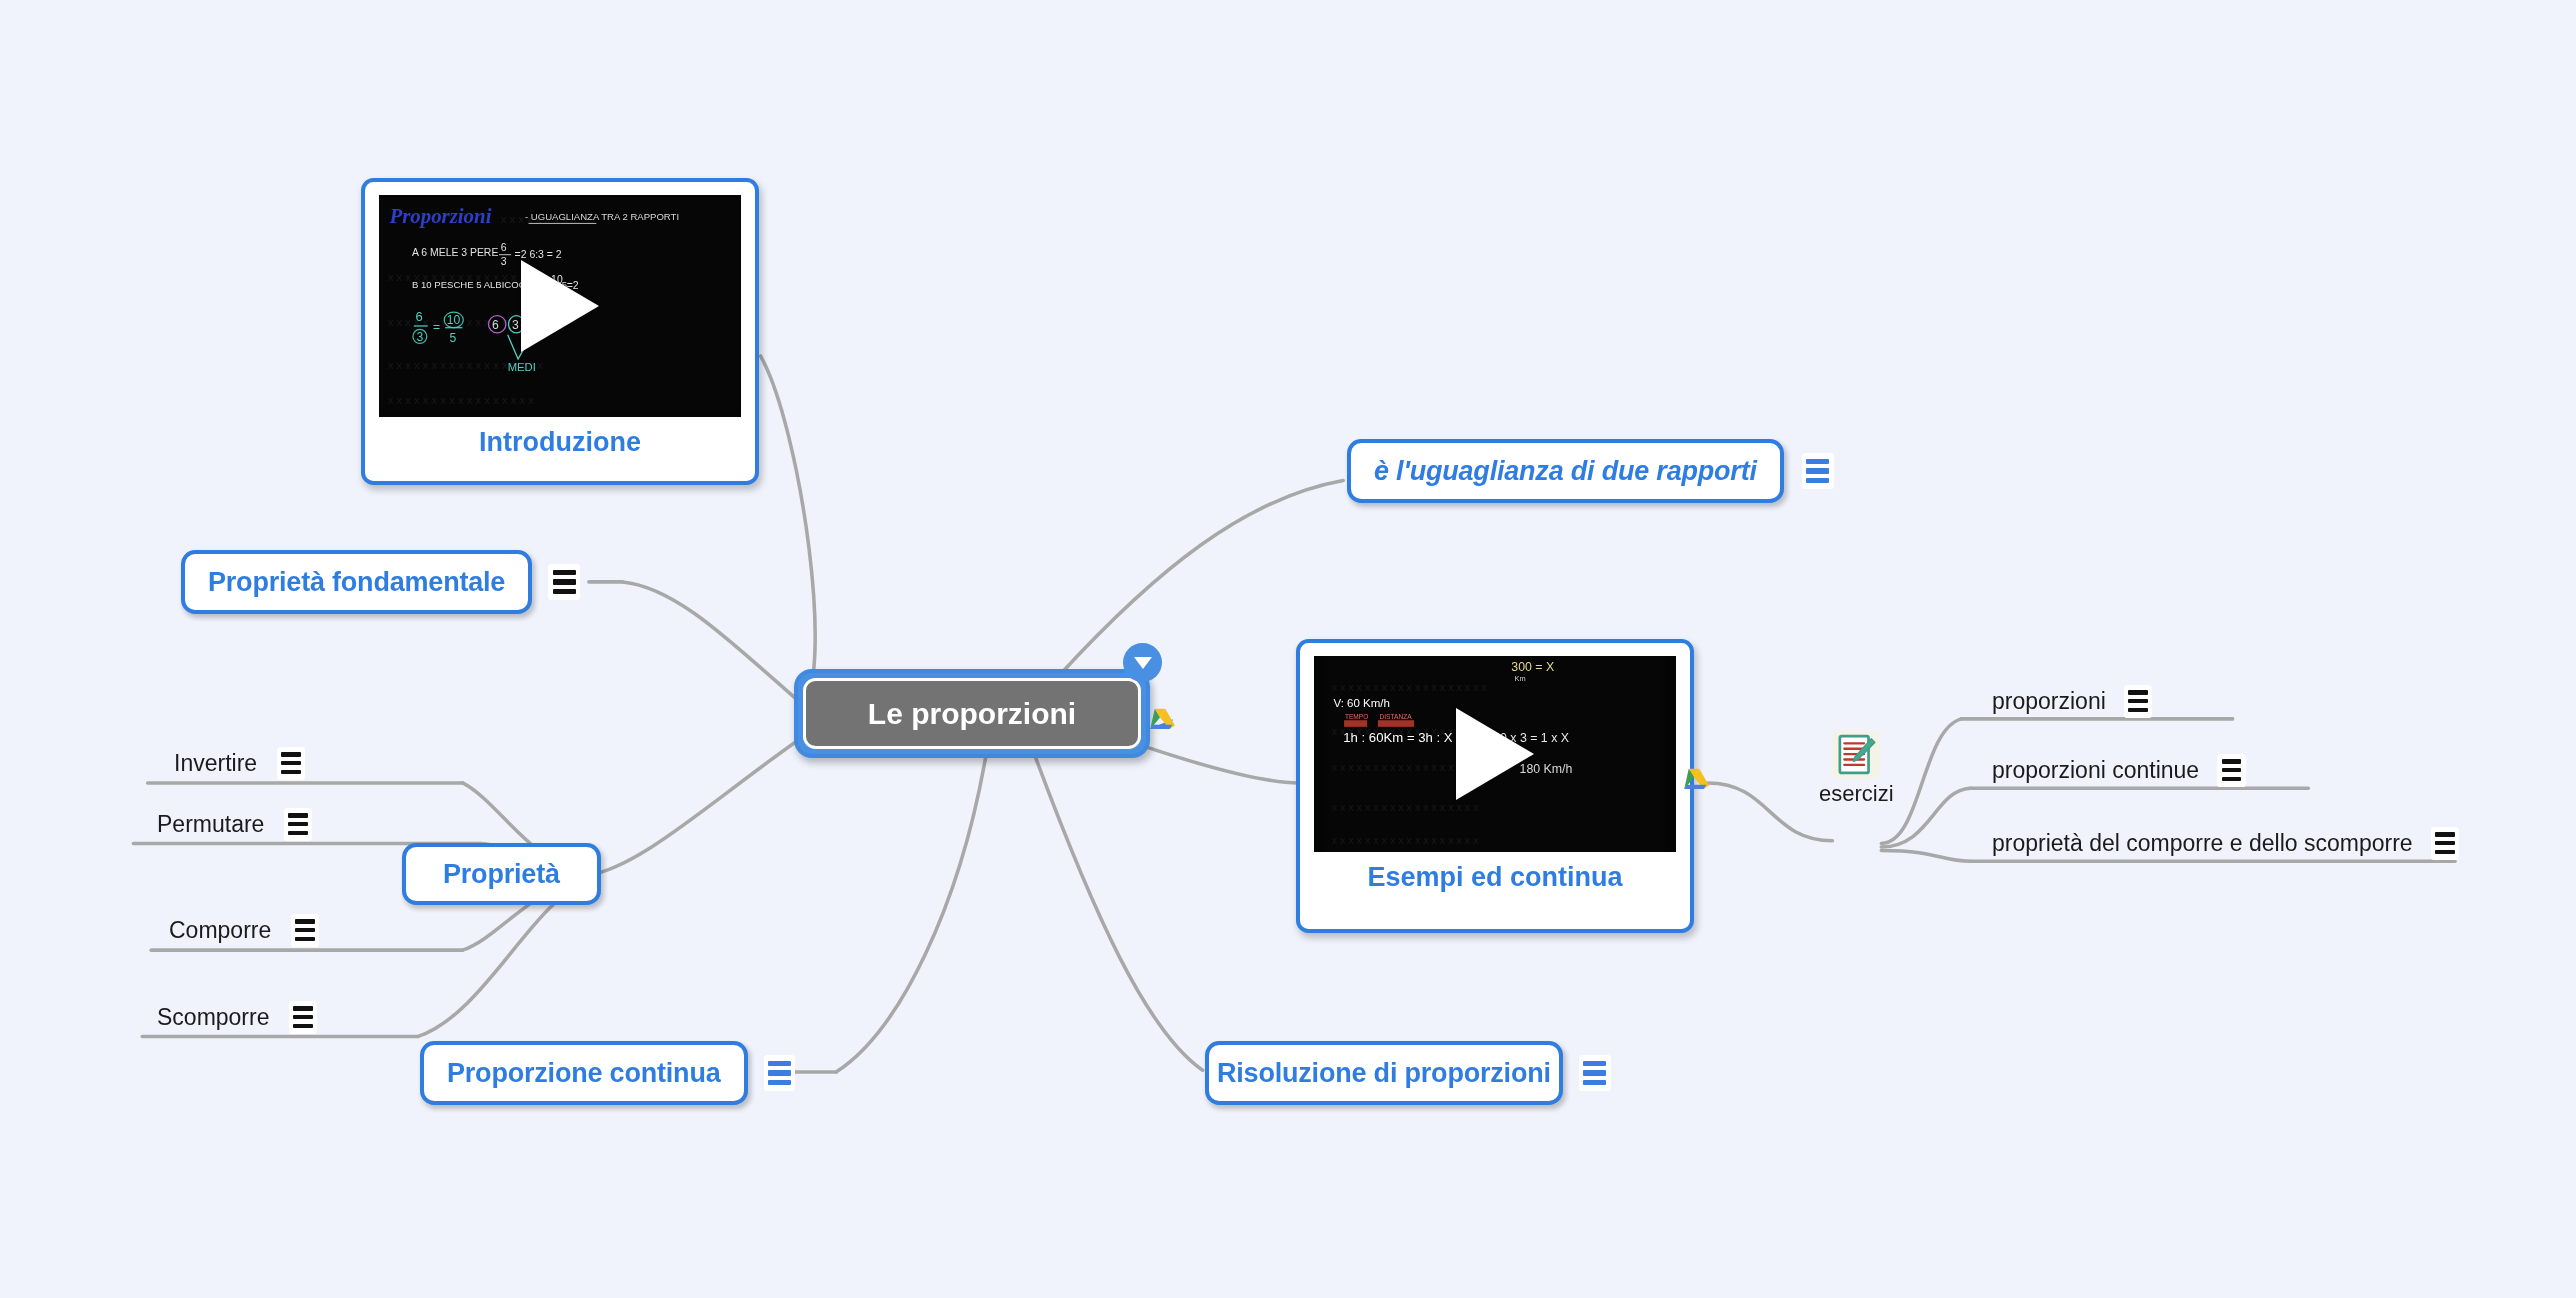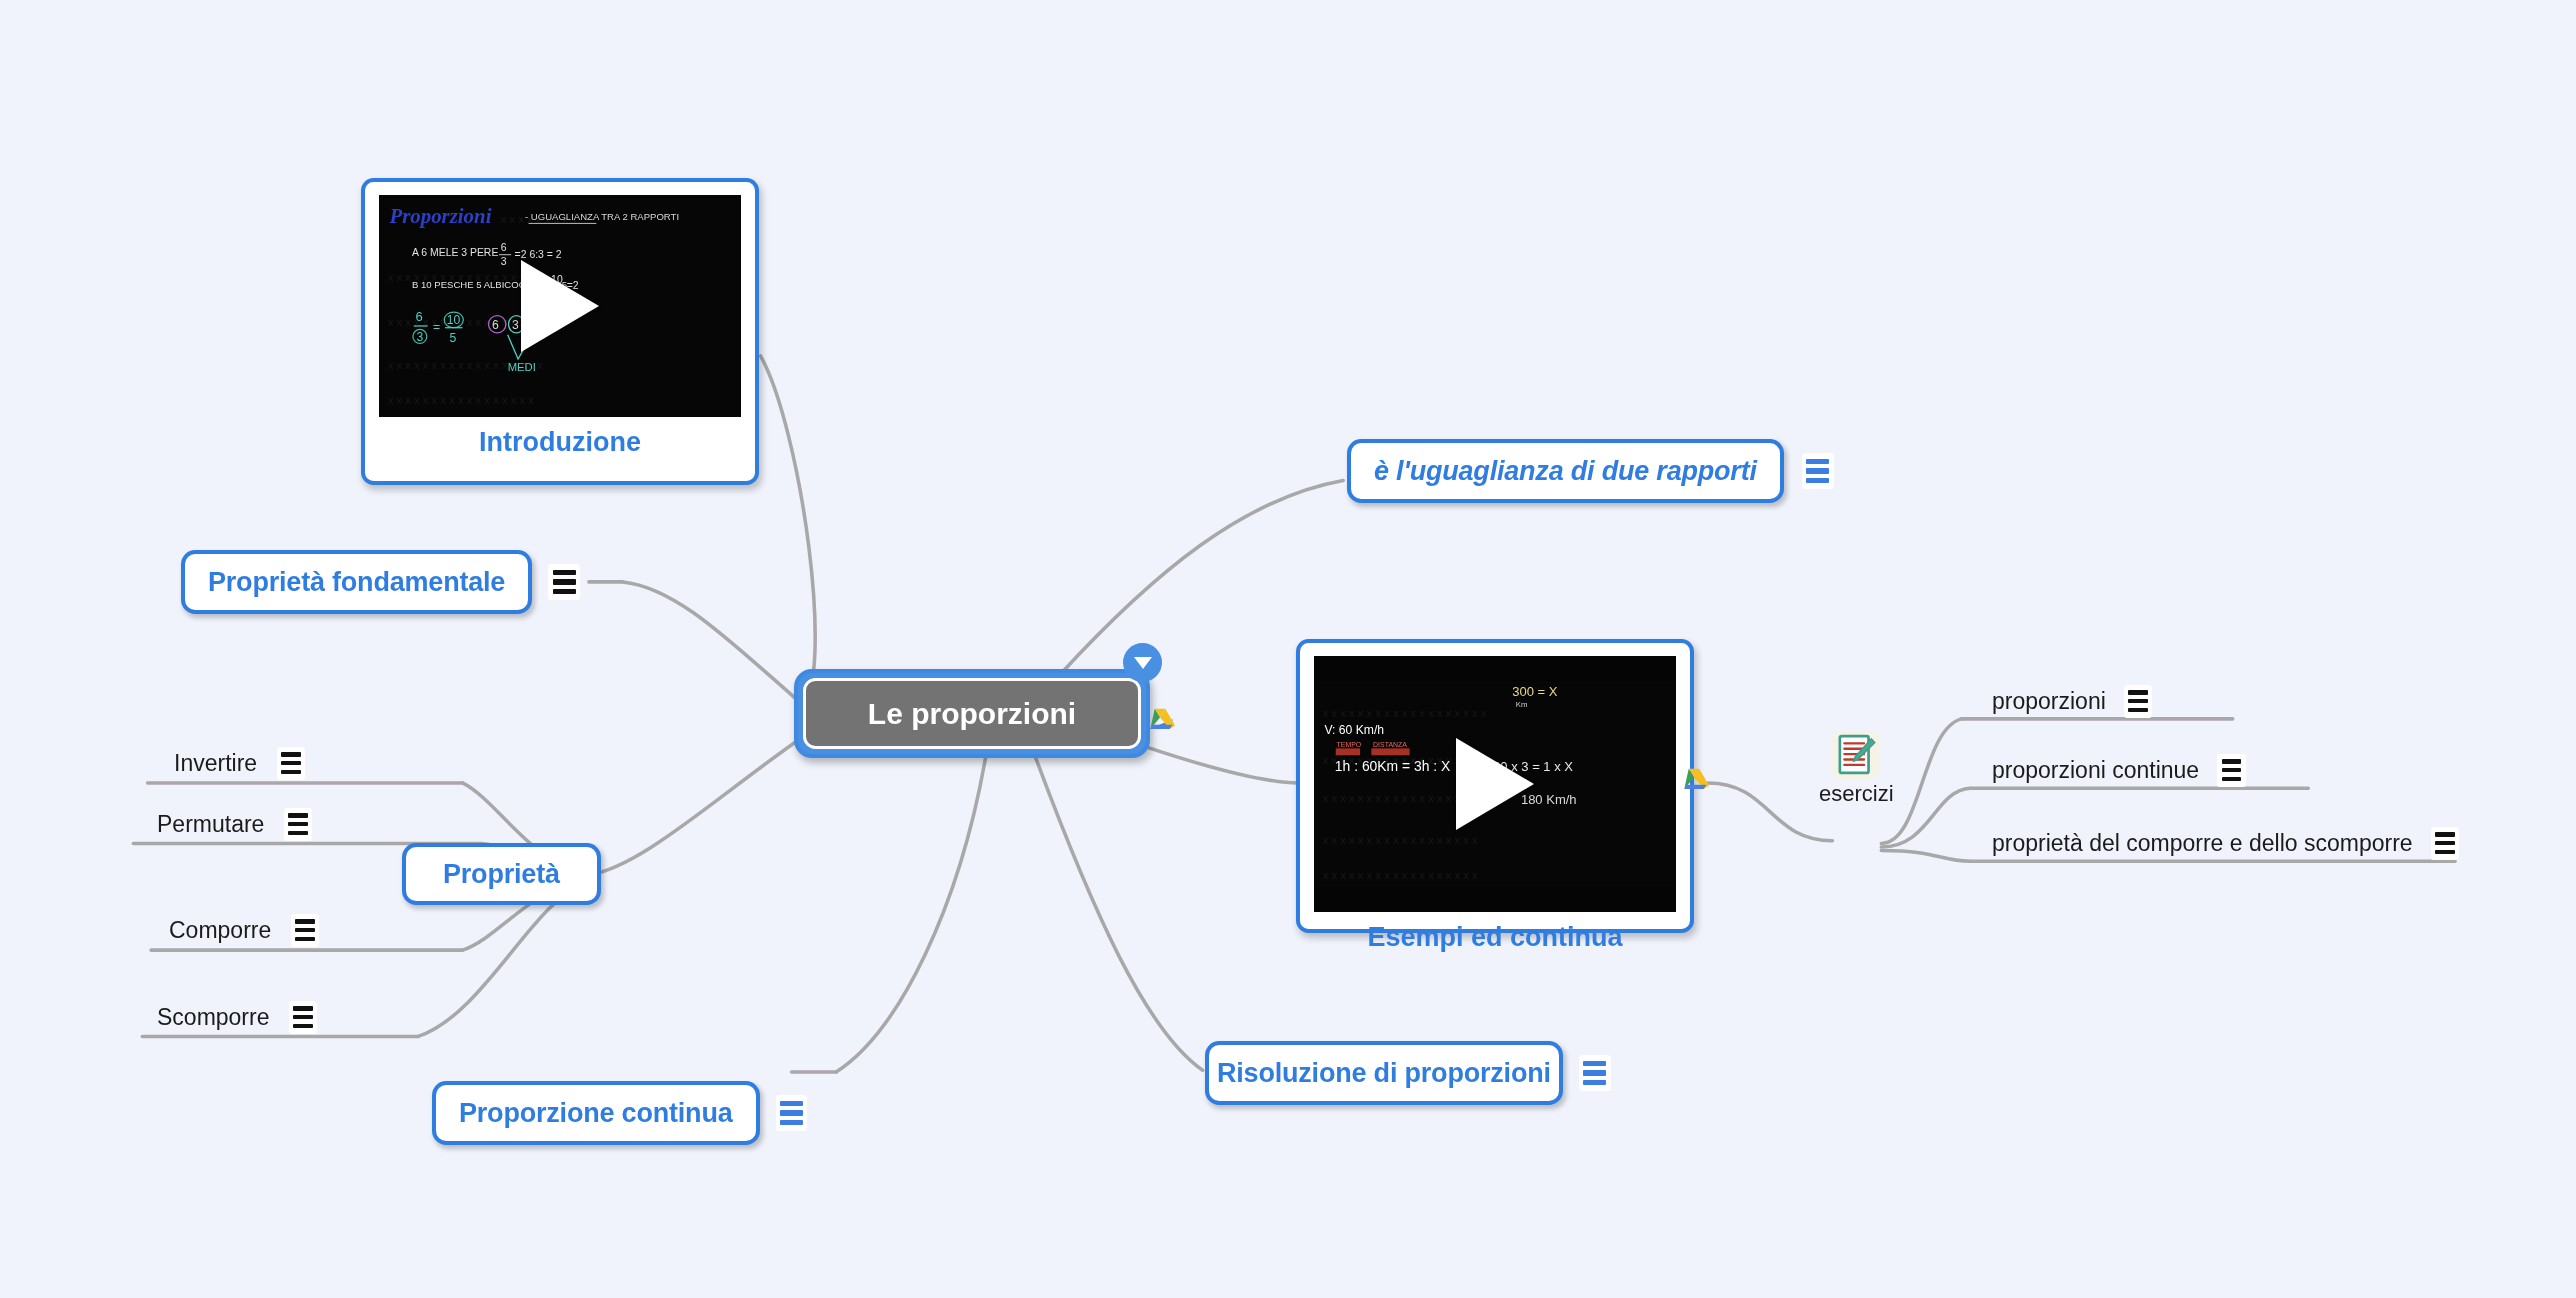--- a/index.html
+++ b/index.html
@@ -245,21 +245,21 @@
           <text x="10" y="198">x x x x x x x x x x  x x x x x x x x</text>
           <text x="10" y="238">x x x x x x x x x x x   x x x x x x</text>
         </g>
       </svg>
       <span class="playbtn"></span>
     </div>
     <span class="vidlabel">Introduzione</span>
   </div>
 
   <div class="videocard" style="left:1296px;top:639px;width:398px;height:294px;">
-    <div class="thumb" style="height:256px;">
+    <div class="thumb" style="height:196px;">
       <svg viewBox="0 0 416 238" xmlns="http://www.w3.org/2000/svg">
         <rect x="0" y="0" width="416" height="238" fill="#060606"></rect>
         <text x="228" y="18" fill="#e6d98a" font-family="Liberation Sans, sans-serif" font-size="15">300 = X</text>
         <text x="232" y="30" fill="#cfcfcf" font-family="Liberation Sans, sans-serif" font-size="9">Km</text>
         <text x="12" y="62" fill="#ffffff" font-family="Liberation Sans, sans-serif" font-size="14">V: 60 Km/h</text>
         <rect x="25" y="78" width="28" height="8" fill="#c0392b" opacity="0.85"></rect>
         <rect x="66" y="78" width="44" height="8" fill="#c0392b" opacity="0.85"></rect>
         <text x="26" y="76" fill="#e86b5e" font-family="Liberation Sans, sans-serif" font-size="8">TEMPO</text>
         <text x="68" y="76" fill="#e86b5e" font-family="Liberation Sans, sans-serif" font-size="8">DISTANZA</text>
         <text x="24" y="104" fill="#ffffff" font-family="Liberation Sans, sans-serif" font-size="16">1h : 60Km = 3h : X</text>
@@ -308,21 +308,21 @@
         <i></i>
     </span>
   </div>
 
   <div class="node" style="left:402px;top:843px;">
     <div class="boxnode" style="height:62px;padding:0 37px;">
       <span class="lbl">Proprietà</span>
     </div>
   </div>
 
-  <div class="node" style="left:432px;top:1041px;margin-top:40px;">
+  <div class="node" style="left:420px;top:1041px;">
     <div class="boxnode" style="height:64px;padding:0 23px;">
       <span class="lbl">Proporzione continua</span>
     </div>
     <span class="hamb blue" style="margin-left:16px;">
       <i></i>
         <i></i>
         <i></i>
     </span>
   </div>
 

